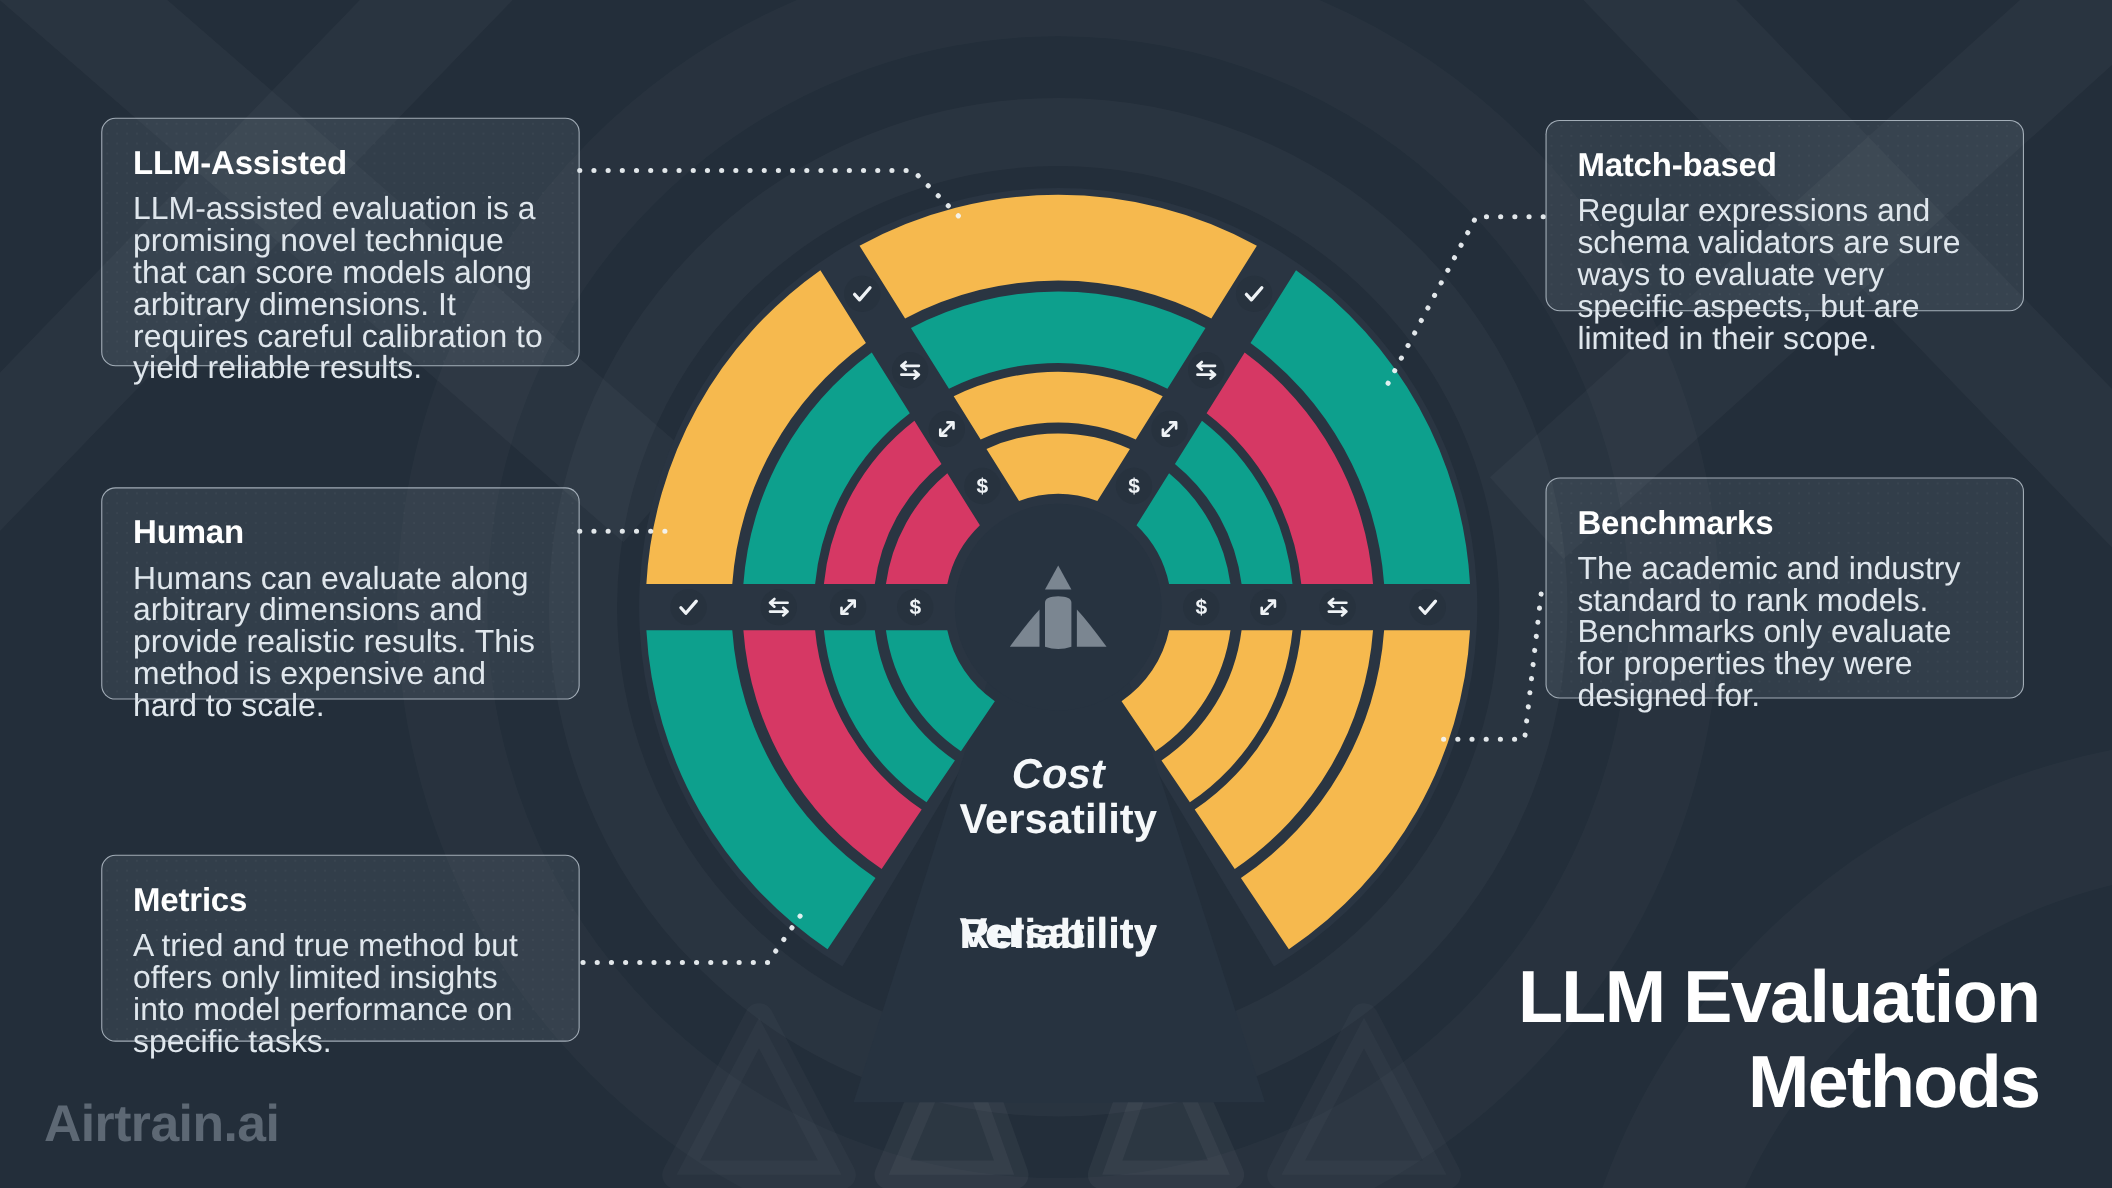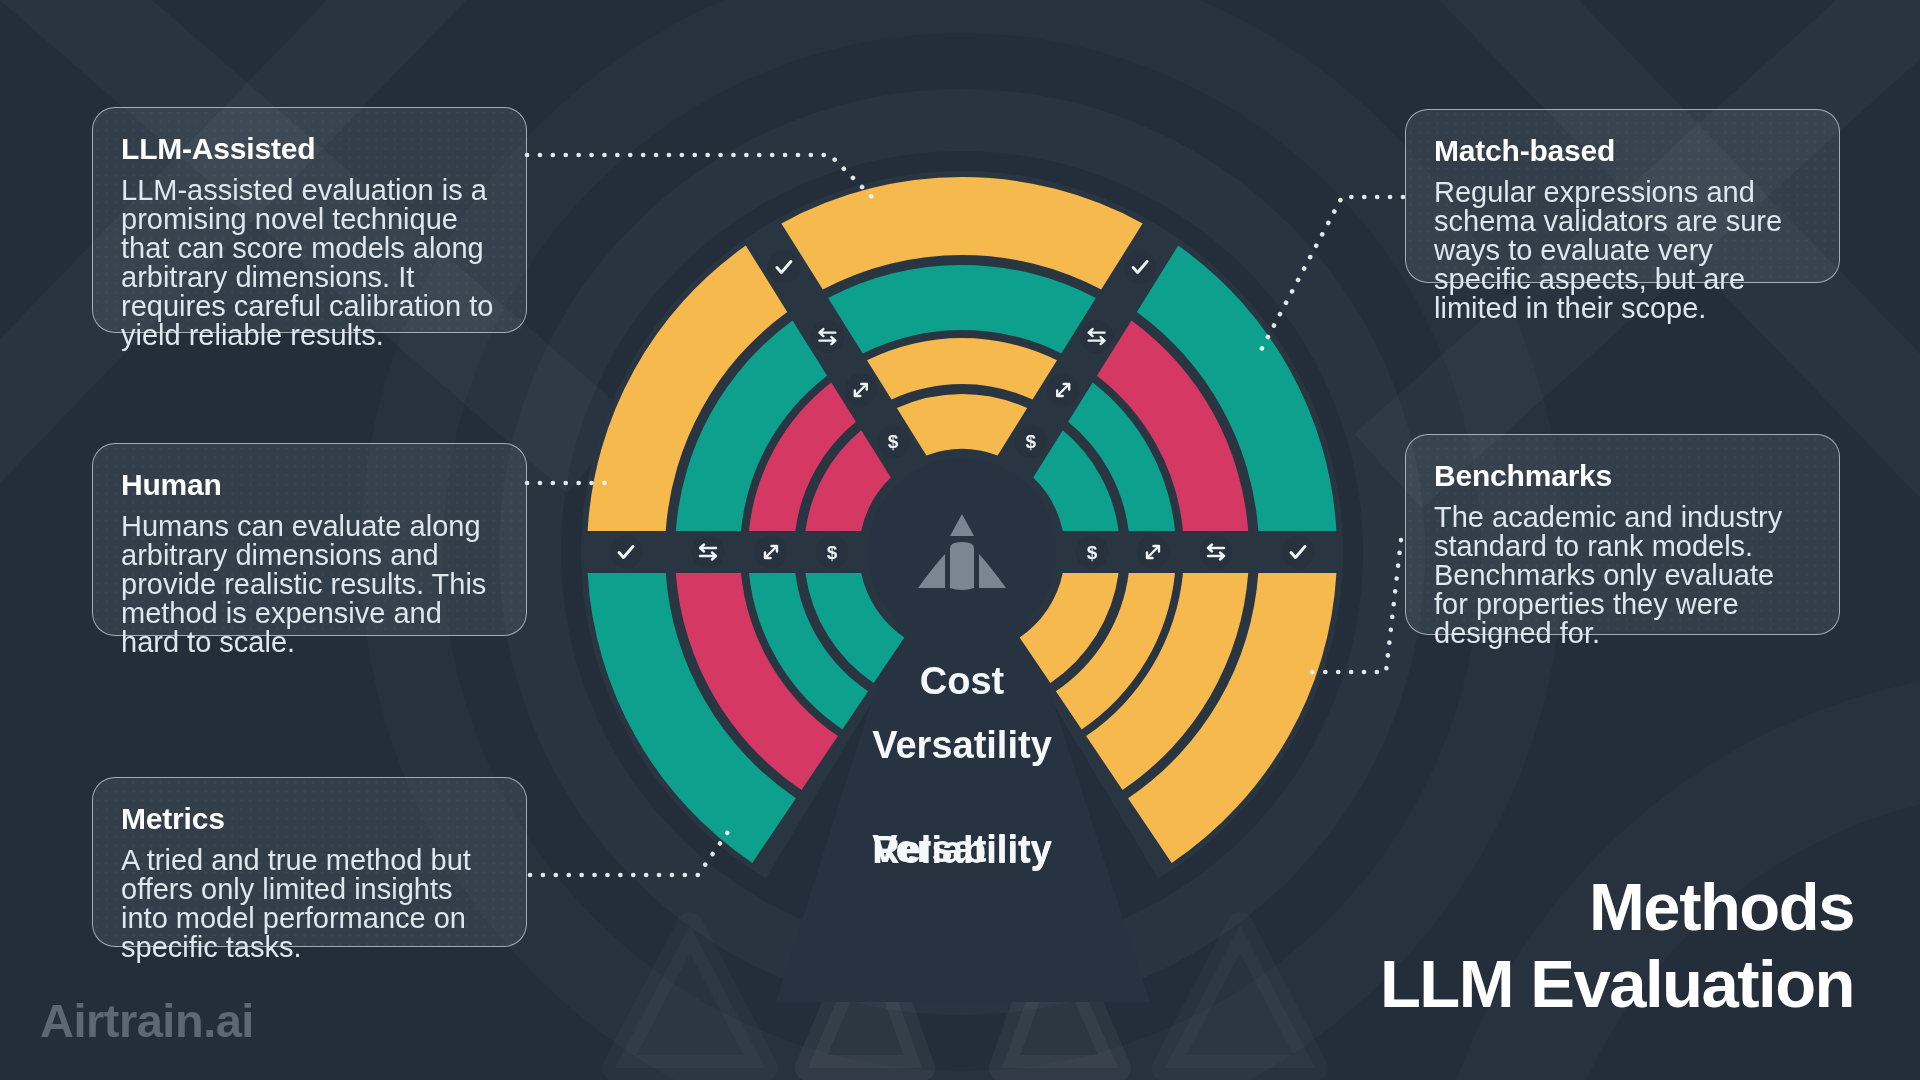--- a/index.html
+++ b/index.html
@@ -6,41 +6,41 @@
   #canvas{
     position:relative;width:1920px;height:1080px;overflow:hidden;
     background:#232E3A;
     font-family:"Liberation Sans","DejaVu Sans",sans-serif;
   }
   #diagram-svg{position:absolute;left:0;top:0;}
   .callout{
     position:absolute;width:435px;box-sizing:border-box;
     background:rgba(186,202,218,0.10);
     border:1.5px solid rgba(210,220,230,0.70);
-    border-radius:23px;
+    border-radius:13px;
     padding:24px 28px 20px 28px;
     color:#fff;
   }
   .callout::after{
     content:"";position:absolute;inset:0;border-radius:14px;
     background-image:radial-gradient(rgba(255,255,255,.55) 1px,transparent 1.4px);
     background-size:9px 9px;opacity:.06;pointer-events:none;
   }
   .callout h2{margin:0 0 10px 0;font-size:30px;line-height:34px;font-weight:bold;letter-spacing:-.2px;}
   .callout p{margin:0;font-size:29px;line-height:29px;color:#DFE6EC;font-weight:400;}
   .co-llm{left:92px;top:107px;height:226px;}
   .co-human{left:92px;top:443px;height:193px;}
   .co-metrics{left:92px;top:777px;height:170px;}
   .co-match{left:1405px;top:109px;height:174px;}
   .co-bench{left:1405px;top:434px;height:201px;}
   .dim-label{
     position:absolute;left:962px;transform:translateX(-50%);
     color:#F5F8FA;font-size:38px;font-weight:bold;white-space:nowrap;
   }
-  #dim-0{top:660px;} #dim-1{top:724px;} #dim-2{top:788px;margin-top:40px;} #dim-3{top:829px;text-align:right;}
+  #dim-0{top:683px;font-style:italic;} #dim-1{top:724px;} #dim-2{top:788px;margin-top:40px;} #dim-3{top:829px;text-align:right;}
   .main-title{
     position:absolute;right:66px;bottom:58px;text-align:right;
     color:#FFFFFF;font-weight:800;font-size:67px;line-height:77px;letter-spacing:-1.5px;
   }
   .brand{
     position:absolute;left:40px;top:993px;
     color:#5D6874;font-size:47px;font-weight:bold;letter-spacing:-.5px;
   }
 </style>
 </head>
@@ -226,18 +226,18 @@
     <h2>Benchmarks</h2>
     <p>The academic and industry standard to rank models. Benchmarks only evaluate for properties they were designed for.</p>
   </div>
 
   <div class="dim-label" id="dim-0">Cost</div>
   <div class="dim-label" id="dim-1">Versatility</div>
   <div class="dim-label" id="dim-2">Versatility</div>
   <div class="dim-label" id="dim-3">Reliability</div>
 
   <div class="main-title">
+    <div>LLM Evaluation</div>
     <div>Methods</div>
-    <div>LLM Evaluation</div>
   </div>
 
   <div class="brand">Airtrain.ai</div>
 </div>
 
 </body></html>

